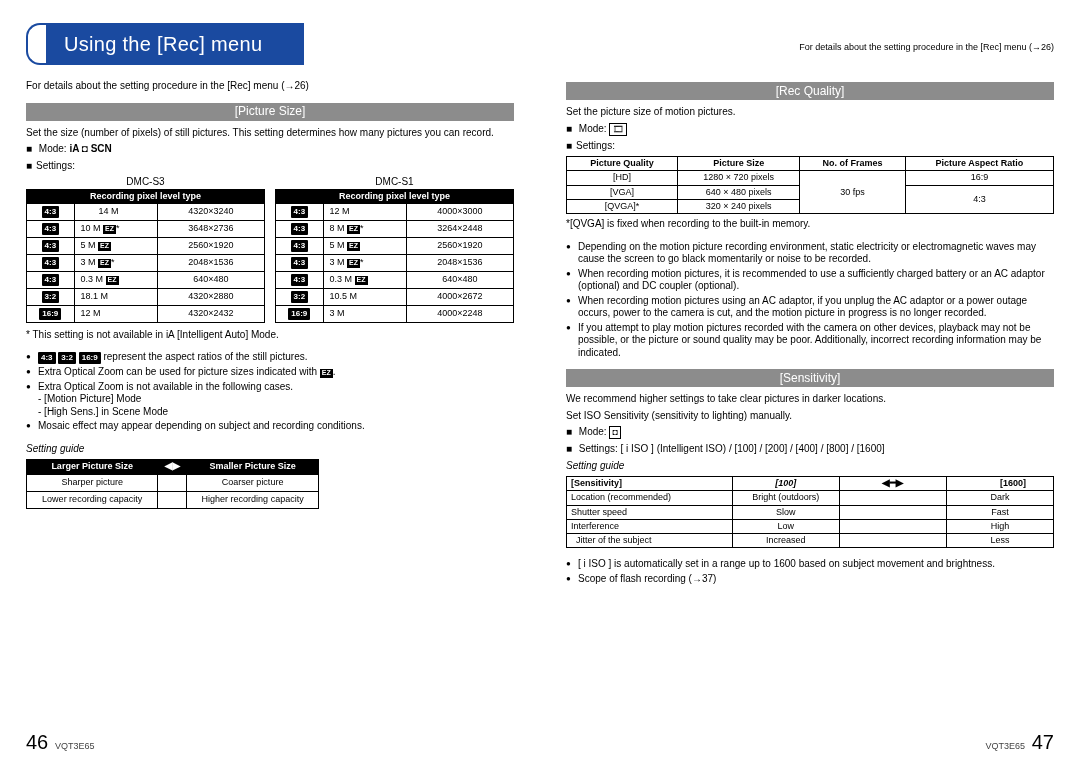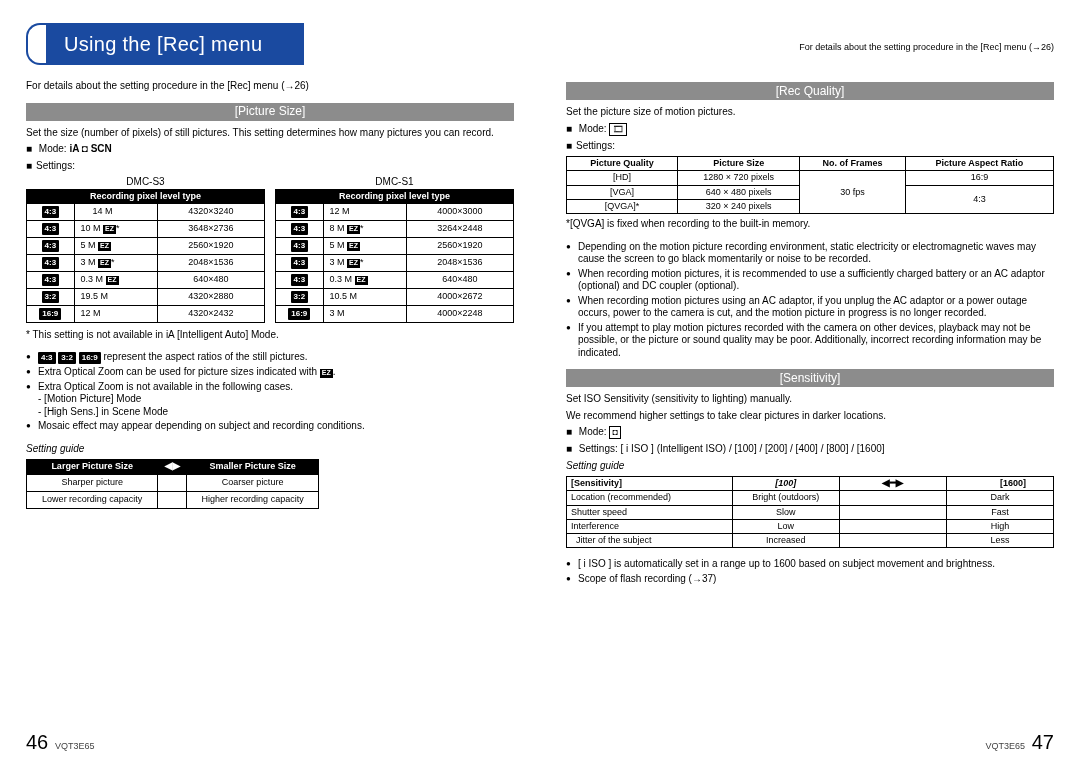--- a/index.html
+++ b/index.html
@@ -79,21 +79,21 @@
         <div class="ttl">DMC-S3</div>
         <table class="t-ps" style="width:100%;">
           <thead>
               <tr>
                 <th class="dark" colspan="3">Recording pixel level type</th>
               </tr>
             </thead>
           <tbody id="ps-left">
               <tr>
                 <td style="width:20%;"><span class="ar">4:3</span></td>
-                <td style="width:35%;text-align:left;padding-left:18px;">14 M </td>
+                <td style="width:35%;text-align:left;padding-left:24px;">14 M </td>
                 <td style="width:45%;">4320×3240</td>
               </tr>
               <tr>
                 <td style="width:20%;"><span class="ar">4:3</span></td>
                 <td style="width:35%;text-align:left;padding-left:6px;">10 M <span class="ez">EZ</span>*</td>
                 <td style="width:45%;">3648×2736</td>
               </tr>
               <tr>
                 <td style="width:20%;"><span class="ar">4:3</span></td>
                 <td style="width:35%;text-align:left;padding-left:6px;">5 M <span class="ez">EZ</span></td>
@@ -104,21 +104,21 @@
                 <td style="width:35%;text-align:left;padding-left:6px;">3 M <span class="ez">EZ</span>*</td>
                 <td style="width:45%;">2048×1536</td>
               </tr>
               <tr>
                 <td style="width:20%;"><span class="ar">4:3</span></td>
                 <td style="width:35%;text-align:left;padding-left:6px;">0.3 M <span class="ez">EZ</span></td>
                 <td style="width:45%;">640×480</td>
               </tr>
               <tr>
                 <td style="width:20%;"><span class="ar">3:2</span></td>
-                <td style="width:35%;text-align:left;padding-left:6px;">19.5 M </td>
+                <td style="width:35%;text-align:left;padding-left:6px;">18.1 M </td>
                 <td style="width:45%;">4320×2880</td>
               </tr>
               <tr>
                 <td style="width:20%;"><span class="ar">16:9</span></td>
                 <td style="width:35%;text-align:left;padding-left:6px;">12 M </td>
                 <td style="width:45%;">4320×2432</td>
               </tr>
             </tbody>
         </table>
       </div>
@@ -256,22 +256,22 @@
     <p style="margin-top:4px;">*[QVGA] is fixed when recording to the built-in memory.</p>
 
     <ul class="bul" id="rq-notes">
         <li>Depending on the motion picture recording environment, static electricity or electromagnetic waves may cause the screen to go black momentarily or noise to be recorded.</li>
         <li>When recording motion pictures, it is recommended to use a sufficiently charged battery or an AC adaptor (optional) and DC coupler (optional).</li>
         <li>When recording motion pictures using an AC adaptor, if you unplug the AC adaptor or a power outage occurs, power to the camera is cut, and the motion picture in progress is no longer recorded.</li>
         <li>If you attempt to play motion pictures recorded with the camera on other devices, playback may not be possible, or the picture or sound quality may be poor. Additionally, incorrect recording information may be indicated.</li>
       </ul>
 
     <div class="sect">[Sensitivity]</div>
+    <p>We recommend higher settings to take clear pictures in darker locations.</p>
     <p>Set ISO Sensitivity (sensitivity to lighting) manually.</p>
-    <p>We recommend higher settings to take clear pictures in darker locations.</p>
     <p class="blksq">
       <span>Mode:</span>
       <span class="iconbox">◘</span>
     </p>
     <p class="blksq">
       <span>Settings:</span>
       <span>[ i ISO ] (Intelligent ISO) / [100] / [200] / [400] / [800] / [1600]</span>
     </p>
 
     <p class="ital">Setting guide</p>

